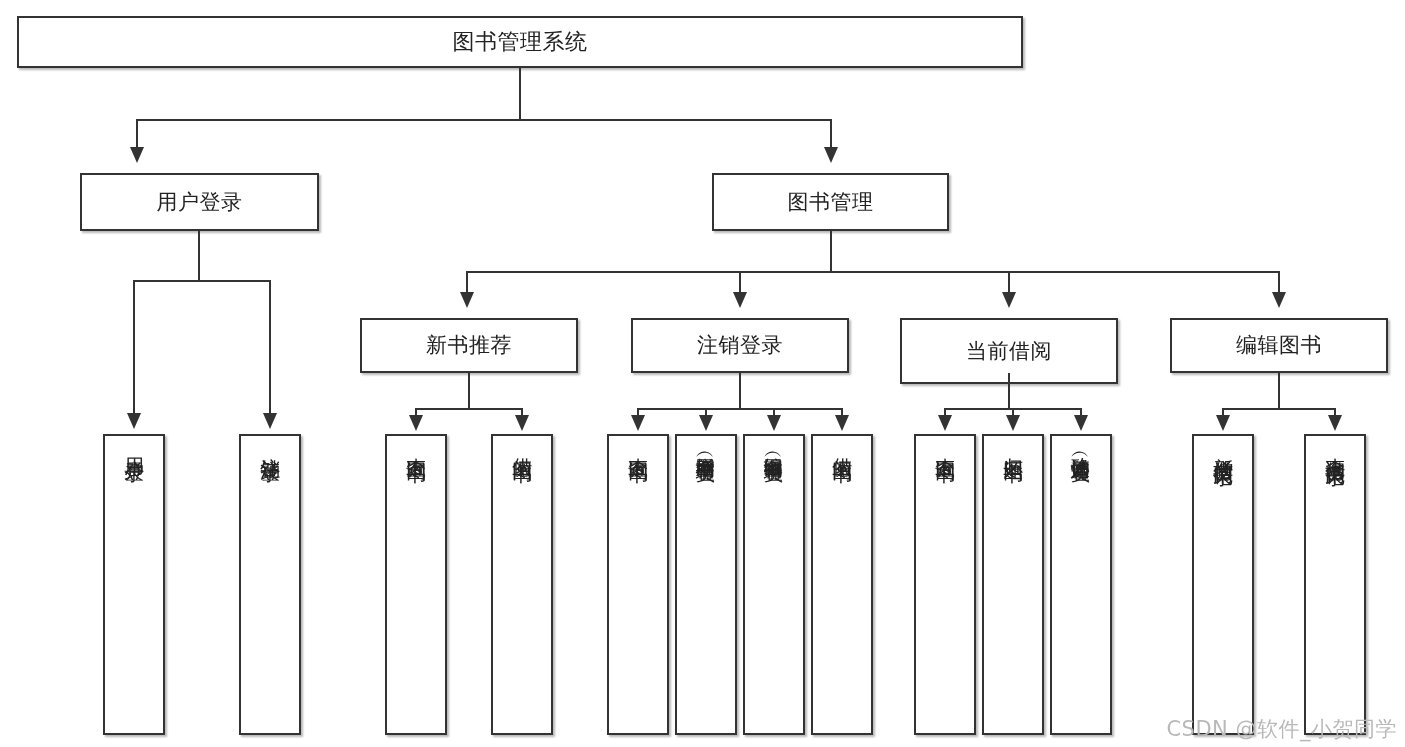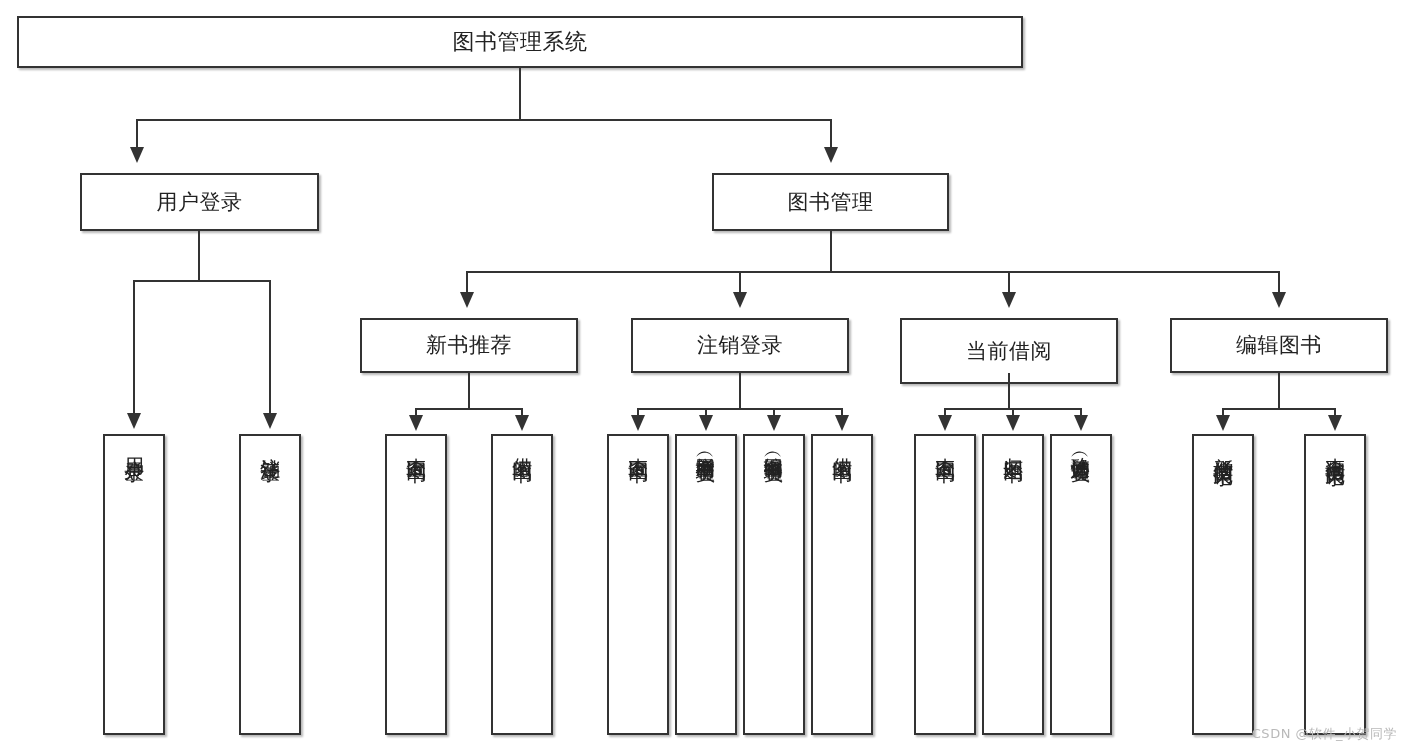--- a/index.html
+++ b/index.html
@@ -75,21 +75,21 @@
     border-left: 7px solid transparent;
     border-right: 7px solid transparent;
     border-top: 16px solid #333333;
   }
 
   
   #watermark {
     position: absolute;
     right: 8px;
     bottom: 4px;
-    font-size: 13px;
+    font-size: 21px;
     color: #b9b9b9;
     white-space: nowrap;
     letter-spacing: 0.5px;
   }
 </style>
 </head>
 <body>
 
 <div id="canvas">
 

